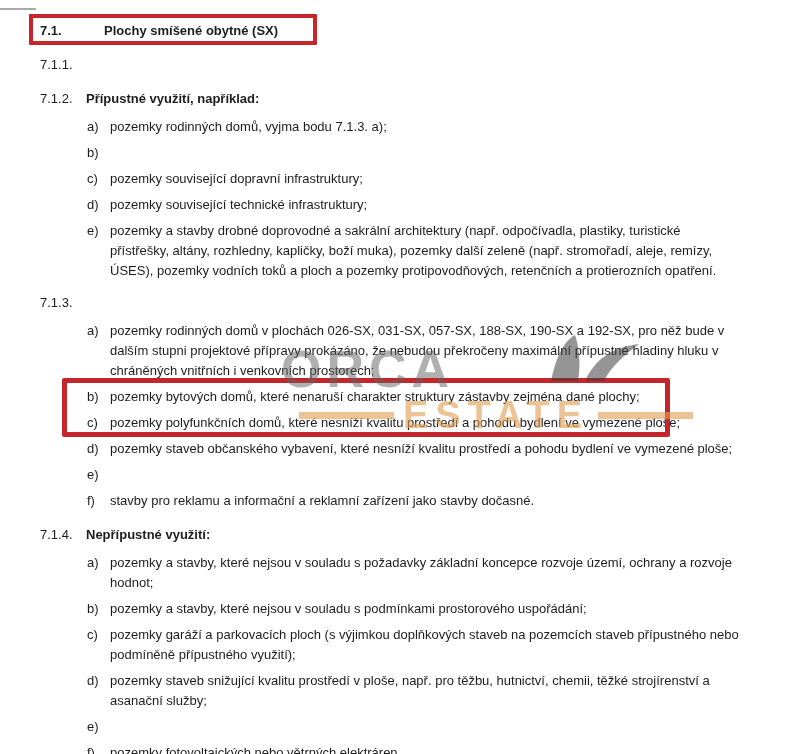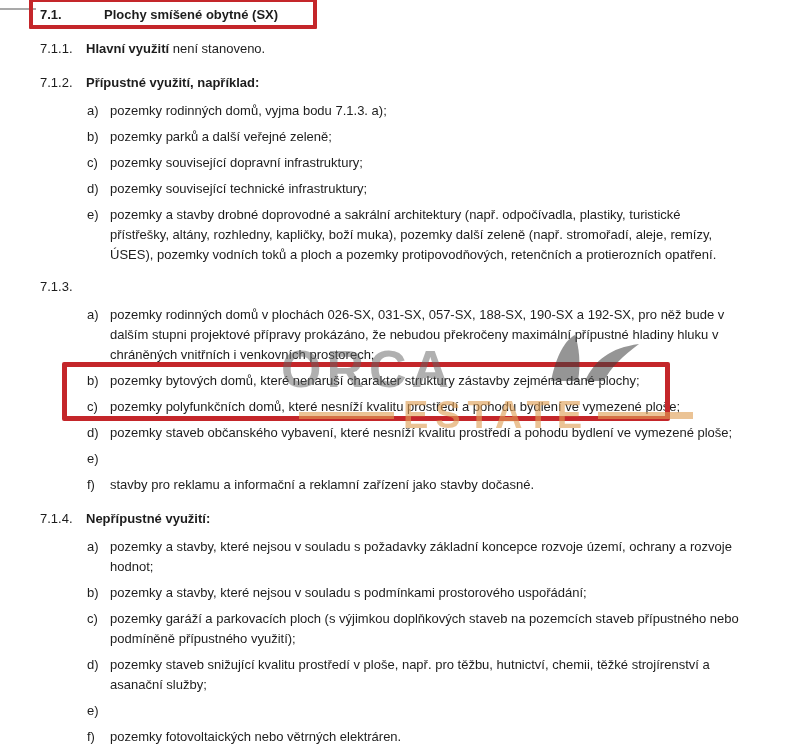--- a/index.html
+++ b/index.html
@@ -17,21 +17,21 @@
     overflow:hidden;
     margin:0 auto;
   }
   .top-crop-line{
     position:absolute;left:0;top:8px;width:36px;height:2px;background:#a9a9a9;
   }
   .content{position:relative;z-index:1;padding-top:5px;}
 
   
   .h-row{display:flex;margin-left:40px;margin-top:14px;margin-bottom:8px;}
-  .h-row.first{margin-top:0;}
+  .h-row.first{margin-top:16px;}
   .h-row.tight{margin-top:12px;}
   .h-num{width:46px;flex-shrink:0;}
   .h-num.wide{width:64px;font-weight:bold;}
   .h-text{width:660px;}
   .bold{font-weight:bold;}
 
   
   .title-row{position:relative;}
   .title-row::before{
     content:'';position:absolute;left:-11px;top:-7px;width:288px;height:31px;
@@ -82,34 +82,32 @@
 
   <div class="content">
 
     <div class="h-row first title-row">
       <span class="h-num wide">7.1.</span>
       <span class="h-text bold">Plochy smíšené obytné (SX)</span>
     </div>
 
     <div class="h-row">
       <span class="h-num">7.1.1.</span>
-      <span class="h-text"><span class="bold">Hlavní využití</span><span> není stanoveno.</span></span>
     </div>
 
     <div class="h-row">
       <span class="h-num">7.1.2.</span>
       <span class="h-text bold">Přípustné využití, například:</span>
     </div>
     <div class="item">
       <span class="letter">a)</span>
       <span class="itext">pozemky rodinných domů, vyjma bodu 7.1.3. a);</span>
     </div>
     <div class="item">
       <span class="letter">b)</span>
-      <span class="itext">pozemky parků a další veřejné zeleně;</span>
     </div>
     <div class="item">
       <span class="letter">c)</span>
       <span class="itext">pozemky související dopravní infrastruktury;</span>
     </div>
     <div class="item">
       <span class="letter">d)</span>
       <span class="itext">pozemky související technické infrastruktury;</span>
     </div>
     <div class="item">

